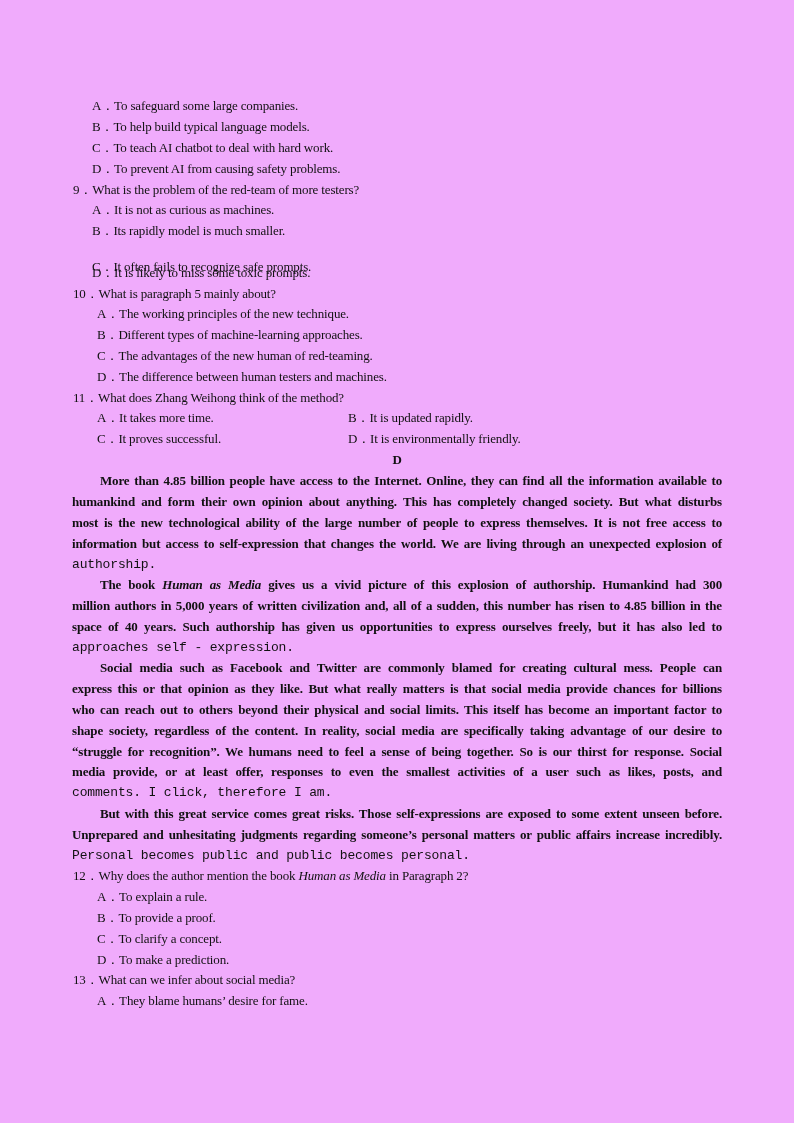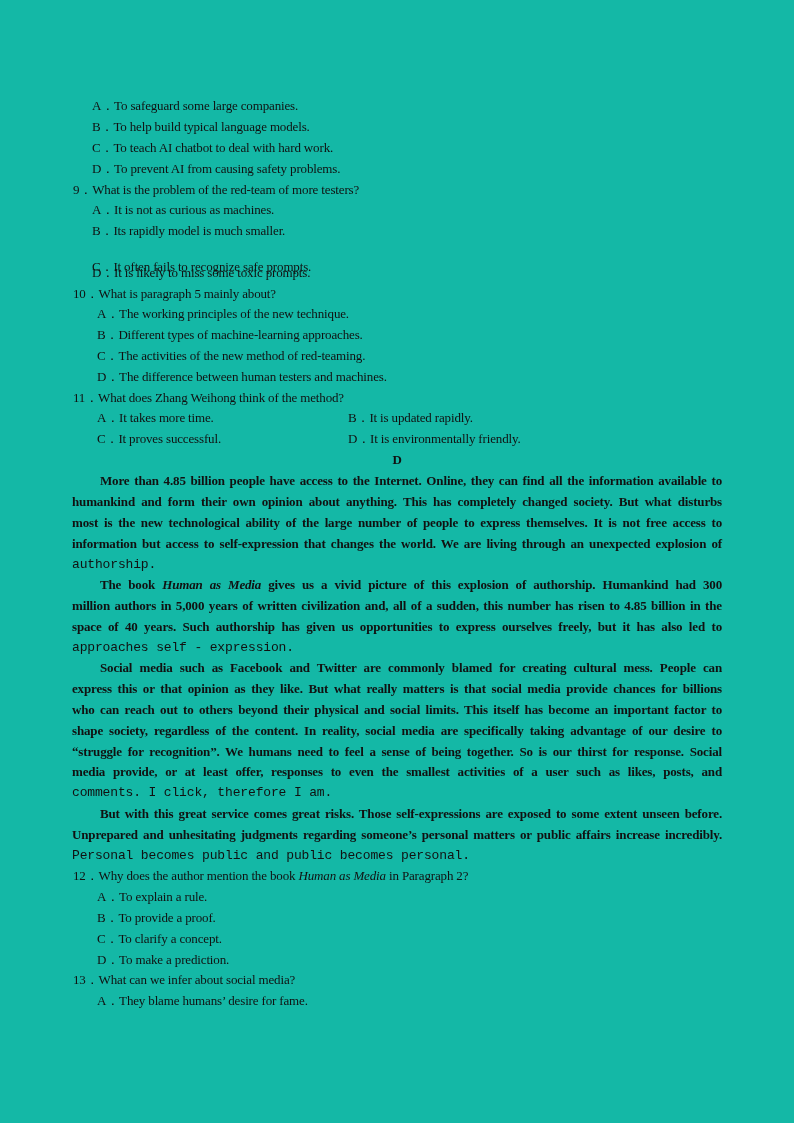--- a/index.html
+++ b/index.html
@@ -1,18 +1,18 @@
 <!DOCTYPE html>
 <html><head>
 <meta charset="utf-8">
 <style>
   html, body { margin: 0; padding: 0; background: #ffffff; }
   body { width: 794px; height: 1123px; position: relative; overflow: hidden;
          font-family: "Liberation Serif", "DejaVu Serif", serif; color: #111; }
-  .page { position: absolute; left: 0; top: 0; width: 794px; height: 1123px; background: #14b8a6; }
+  .page { position: absolute; left: 0; top: 0; width: 794px; height: 1123px; background: #f0abfc; }
   .ln { position: absolute; font-size: 13px; line-height: 16px; white-space: nowrap; letter-spacing: -0.15px; }
   .opt-a { left: 92px; }
   .opt-b { left: 97px; }
   .q { left: 73px; }
   .col2 { left: 348px; }
   .heading { left: 0; width: 794px; text-align: center; font-weight: bold; }
   .pj { left: 72px; width: 650px; text-align: justify; text-align-last: justify; white-space: normal; font-weight: bold; }
   .pj.ind { left: 100px; width: 622px; }
   .plast { left: 72px; font-family: Liberation Mono, monospace; }
   i { font-style: italic; }
@@ -29,21 +29,21 @@
 
   <div class="ln q" style="top:182px"><span>9．</span><span>What is the problem of the red-team of more testers?</span></div>
   <div class="ln opt-a" style="top:202px"><span>A．</span><span>It is not as curious as machines.</span></div>
   <div class="ln opt-a" style="top:223px"><span>B．</span><span>Its rapidly model is much smaller.</span></div>
   <div class="ln opt-a" style="top:259px"><span>C．</span><span>It often fails to recognize safe prompts.</span></div>
   <div class="ln opt-a" style="top:265px"><span>D．</span><span>It is likely to miss some toxic prompts.</span></div>
 
   <div class="ln q" style="top:286px"><span>10．</span><span>What is paragraph 5 mainly about?</span></div>
   <div class="ln opt-b" style="top:306px"><span>A．</span><span>The working principles of the new technique.</span></div>
   <div class="ln opt-b" style="top:327px"><span>B．</span><span>Different types of machine-learning approaches.</span></div>
-  <div class="ln opt-b" style="top:348px"><span>C．</span><span>The activities of the new method of red-teaming.</span></div>
+  <div class="ln opt-b" style="top:348px"><span>C．</span><span>The advantages of the new human of red-teaming.</span></div>
   <div class="ln opt-b" style="top:369px"><span>D．</span><span>The difference between human testers and machines.</span></div>
 
   <div class="ln q" style="top:390px"><span>11．</span><span>What does Zhang Weihong think of the method?</span></div>
   <div class="ln opt-b" style="top:410px"><span>A．</span><span>It takes more time.</span></div>
   <div class="ln col2" style="top:410px"><span>B．</span><span>It is updated rapidly.</span></div>
   <div class="ln opt-b" style="top:431px"><span>C．</span><span>It proves successful.</span></div>
   <div class="ln col2" style="top:431px"><span>D．</span><span>It is environmentally friendly.</span></div>
 
   <div class="ln heading" style="top:452px">D</div>
 

